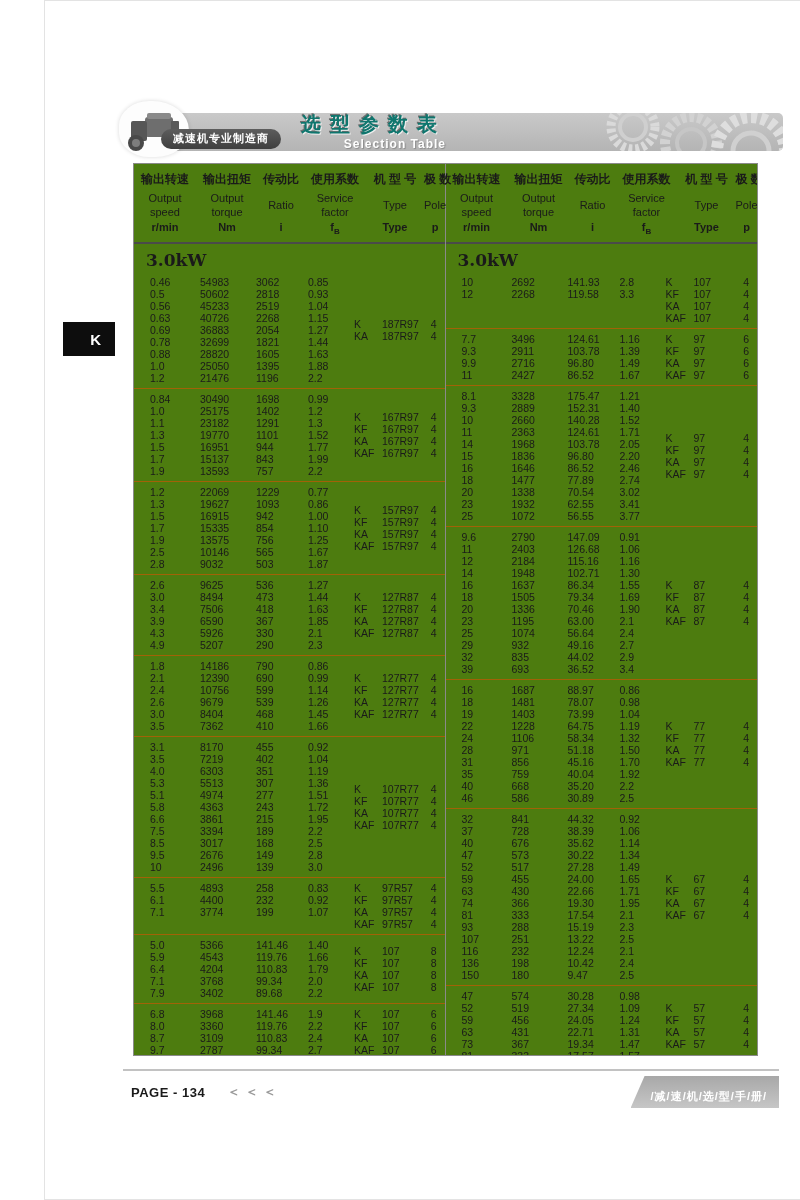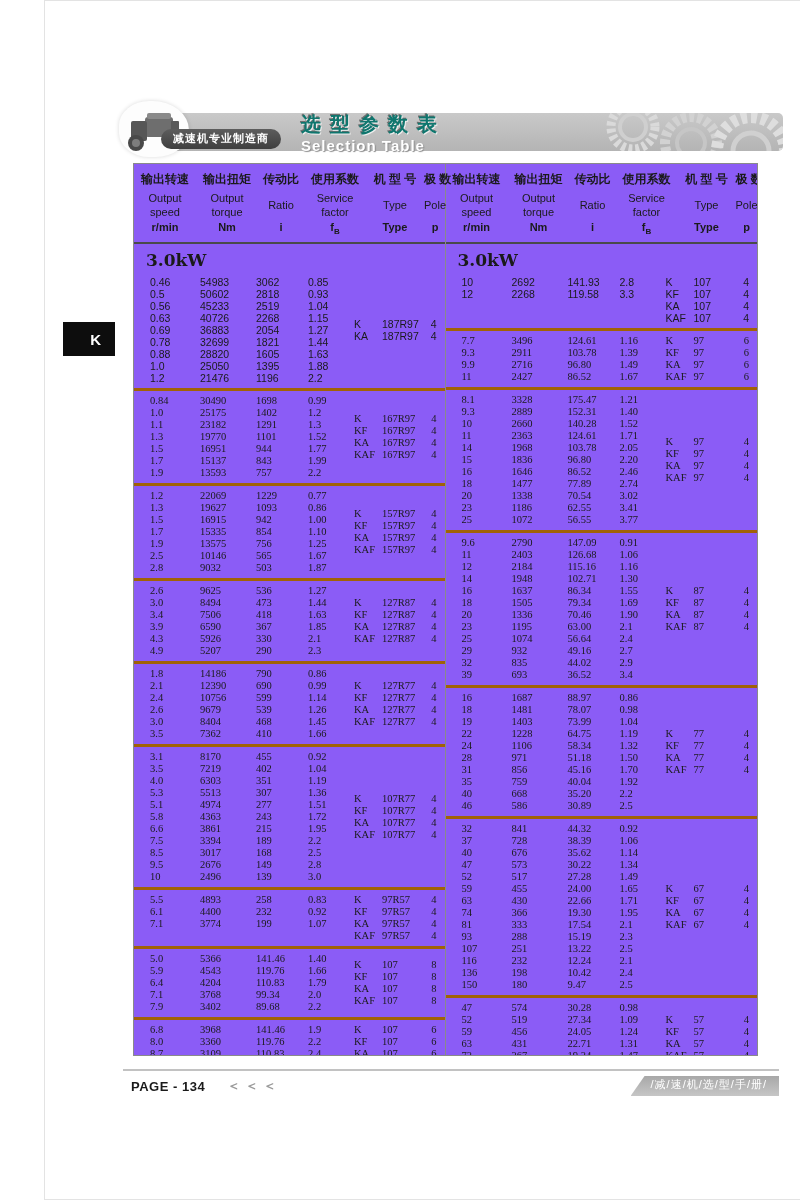--- a/index.html
+++ b/index.html
@@ -11,62 +11,62 @@
              background:linear-gradient(#c9c9c9,#b4b4b4);border-radius:19px 5px 5px 19px;overflow:hidden;}
   .gear-decor{position:absolute;right:0;top:-14px;}
   .logo-wrap{position:absolute;left:74px;top:100px;width:70px;height:56px;z-index:3;}
   .logo-bg{position:absolute;inset:0;background:#fdfdfd;border-radius:50% 60% 55% 50%;box-shadow:0 0 4px rgba(0,0,0,.15);}
   .logo-svg{position:absolute;left:4px;top:6px;}
   .brand-badge{position:absolute;left:116px;top:128px;z-index:4;background:linear-gradient(#5d5d5d,#3f3f3f);
                color:#fff;font-size:11px;font-weight:bold;padding:2px 12px 3px;border-radius:10px;letter-spacing:1px;}
   .title-block{position:absolute;left:256px;top:110px;z-index:4;}
   .title-cn{font-size:20px;font-weight:bold;letter-spacing:9px;color:#0f766e;
             text-shadow:1px 1px 0 #efefef,-1px -1px 0 #6f6f6f;}
-  .title-en{font-size:15px;font-weight:bold;color:#fff;letter-spacing:1px;margin-top:-1px;
-            text-shadow:1px 1px 1px #8a8a8a;}
+  .title-en{font-size:12px;font-weight:bold;color:#fff;letter-spacing:1px;margin-top:-1px;
+            text-shadow:1px 1px 1px #8a8a8a;text-align:right;}
 
   
   .side-tab{position:absolute;left:18px;top:321px;width:52px;height:34px;background:#0d0d0d;color:#fff;
             font-size:15px;font-weight:bold;display:flex;align-items:center;justify-content:flex-end;
             padding-right:14px;box-sizing:border-box;}
 
   
   .tables{position:absolute;left:88px;top:162px;width:625px;height:893px;border:1px solid #8a8a8a;
-          display:flex;overflow:hidden;background:#8b5cf6;box-sizing:border-box;}
+          display:flex;overflow:hidden;background:#4d7c0f;box-sizing:border-box;}
   .col{width:50%;display:flex;flex-direction:column;box-sizing:border-box;}
   .col.left{border-right:1px solid #8a8a8a;}
   .col-header{border-bottom:2px solid #4a4a4a;padding:7px 0 6px;}
   .h-row{display:grid;grid-template-columns:62px 62px 46px 62px 58px 22px;}
   .h-row .hc{text-align:center;}
   .h-cn .hc{font-weight:bold;font-size:12px;white-space:nowrap;}
   .h-en{margin-top:3px;}
   .h-en .hc{font-size:11px;display:flex;flex-direction:column;justify-content:center;min-height:28px;line-height:14px;}
   .h-un{margin-top:2px;}
   .h-un .hc{font-size:11px;font-weight:bold;}
   .h-un sub{font-size:8px;}
 
   .power{font-family:"DejaVu Serif",serif;font-weight:bold;font-size:17px;padding:6px 0 2px 12px;}
 
   .block{display:flex;padding:4px 0;}
-  .block + .block{border-top:3px solid #a16207;font-family:Liberation Serif, serif;}
+  .block + .block{border-top:1px solid #a16207;}
   .nums{padding-left:16px;}
   .num-row{display:grid;grid-template-columns:50px 56px 52px 46px;font-size:10.5px;line-height:12px;}
   .types{flex:1;display:flex;flex-direction:column;justify-content:center;padding-right:8px;}
   .type-row{display:flex;font-size:10.5px;line-height:12px;}
   .type-row .tp{width:28px;}
   .type-row .tm{flex:1;}
   .type-row .tg{width:14px;text-align:right;}
 
   
   .footer{position:absolute;left:78px;top:1068px;width:656px;border-top:2px solid #c2c2c2;
           display:flex;align-items:center;padding-top:5px;}
   .page-num{font-size:13px;font-weight:bold;letter-spacing:.5px;padding-left:8px;}
   .arrows{font-size:13px;color:#9a9a9a;letter-spacing:5px;margin-left:22px;font-weight:bold;}
   .handbook{margin-left:auto;background:linear-gradient(#a8a8a8,#c6c6c6);color:#fff;font-size:11px;
-            font-weight:normal;padding:1px 12px 4px 20px;letter-spacing:1px;
+            font-weight:bold;padding:13px 12px 4px 20px;letter-spacing:1px;
             clip-path:polygon(14px 0,100% 0,100% 100%,0 100%);}
 </style>
 </head>
 <body>
 
 <div class="page">
 
   <div class="brand-bar">
     <svg class="gear-decor" width="210" height="66" viewBox="0 0 210 66">
       <circle cx="60" cy="28" r="22" fill="none" stroke="#dadada" stroke-width="9" stroke-dasharray="4 3"></circle>
@@ -898,21 +898,21 @@
                 <span>2.74</span>
               </div>
               <div class="num-row">
                 <span>20</span>
                 <span>1338</span>
                 <span>70.54</span>
                 <span>3.02</span>
               </div>
               <div class="num-row">
                 <span>23</span>
-                <span>1186</span>
+                <span>1932</span>
                 <span>62.55</span>
                 <span>3.41</span>
               </div>
               <div class="num-row">
                 <span>25</span>
                 <span>1072</span>
                 <span>56.55</span>
                 <span>3.77</span>
               </div>
             </div>

